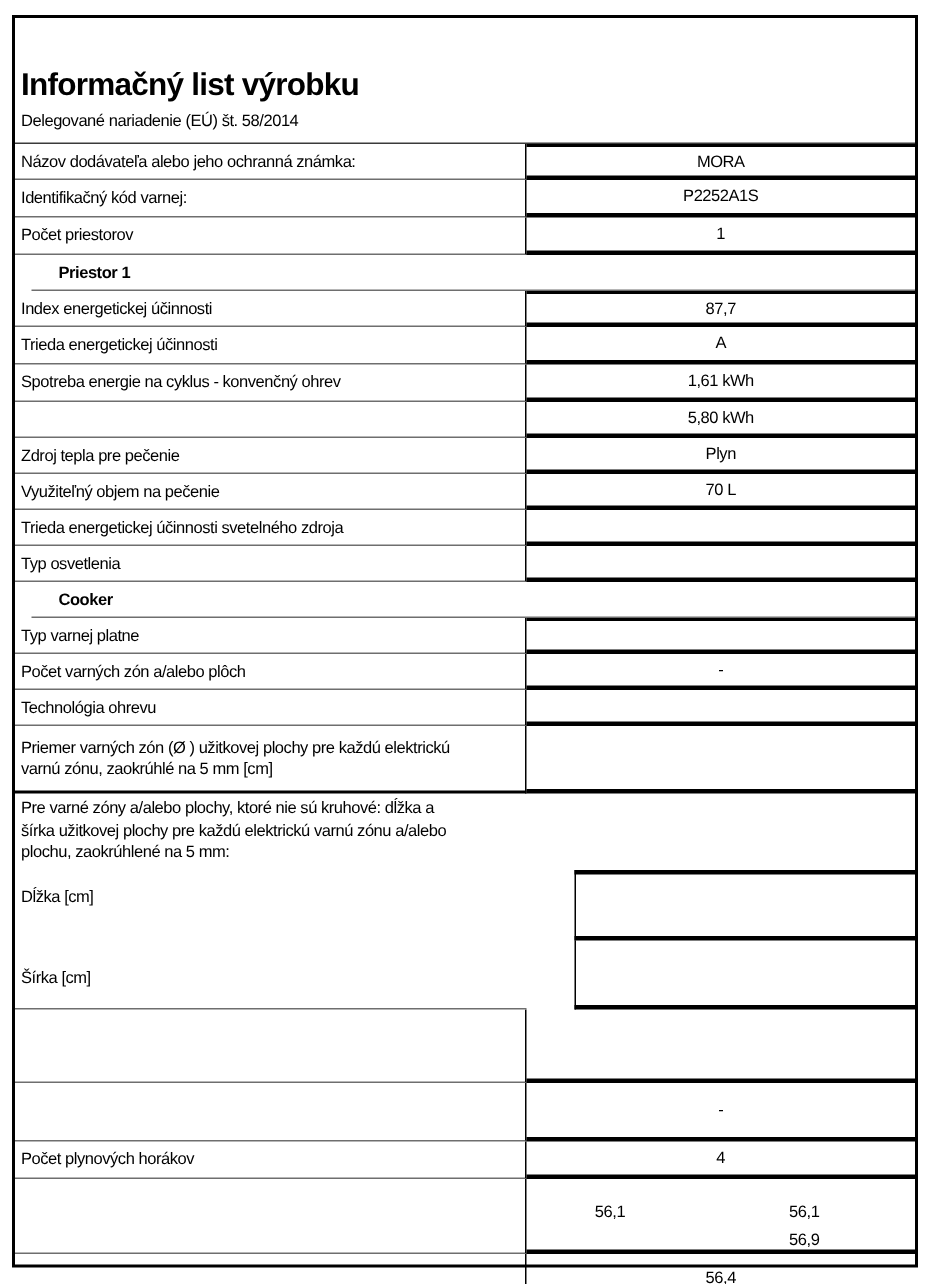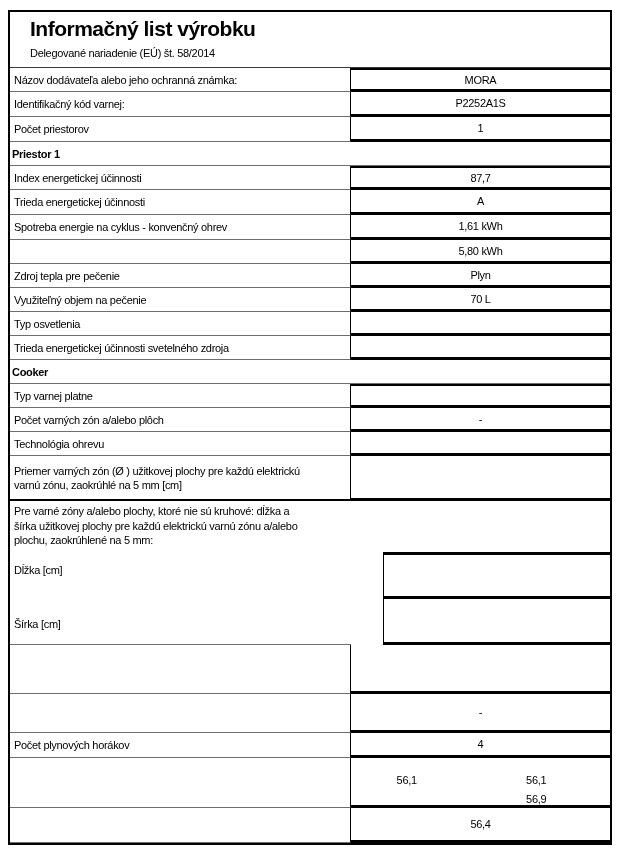--- a/index.html
+++ b/index.html
@@ -2,31 +2,31 @@
 <html><head>
 <meta charset="utf-8">
 <style>
   html,body{margin:0;padding:0;background:#ffffff;}
   body{width:620px;height:856px;font-family:"Liberation Sans",sans-serif;color:#000;letter-spacing:-0.3px;}
   .page{position:relative;width:620px;height:856px;background:#fff;}
   .doc{position:absolute;left:8px;top:10px;width:604px;height:835px;border:2px solid #000;box-sizing:border-box;background:#fff;}
   .row{display:flex;width:100%;box-sizing:border-box;}
   .h56{height:56px}.h24{height:24px}.h25{height:25px}.h45{height:45px}.h144{height:144px}
   .h49{height:49px}.h39{height:39px}.h50{height:50px}.h35{height:35px}
-  .title-block{display:block;box-sizing:border-box;border-bottom:1px solid #3a3a3a;padding:5px 4px 0 20px;}
+  .title-block{display:block;box-sizing:border-box;border-bottom:1px solid #3a3a3a;padding:5px 4px 0 4px;margin-top:28px;}
   .title{font-size:21px;font-weight:bold;letter-spacing:-0.5px;line-height:24px;}
   .subtitle{font-size:11px;margin-top:6px;}
   .cell-l{width:341px;box-sizing:border-box;border-right:1px solid #000;border-bottom:1px solid #6e6e6e;
           display:flex;align-items:center;padding:1px 6px 1px 4px;font-size:11px;line-height:14px;white-space:pre-line;}
   .cell-r{flex:1;box-sizing:border-box;border-bottom:3px solid #000;display:flex;align-items:center;justify-content:center;
           font-size:11px;text-align:center;}
   .bt2{border-top:2px solid #000;}
   .bb2{border-bottom:2px solid #000;}
   .section-row{box-sizing:border-box;border-bottom:1px solid #6e6e6e;display:flex;align-items:center;
-               padding-left:2px;font-size:11px;font-weight:bold;}
+               padding-left:18px;font-size:11px;font-weight:bold;margin-left:11px;}
   
   .complex{position:relative;gap:32px;}
   .cx-left{position:relative;width:341px;box-sizing:border-box;border-bottom:1px solid #6e6e6e;
            padding:3px 6px 0 4px;font-size:11px;line-height:14.5px;}
   .cx-para{white-space:pre-line;}
   .cx-label{position:absolute;left:4px;font-size:11px;}
   .cx-label.len{top:62px;}
   .cx-label.wid{top:116px;}
   .cx-right{flex:1;display:flex;flex-direction:column;box-sizing:border-box;}
   .cx-spacer{height:51px;}
@@ -92,26 +92,26 @@
       <div class="cell-l">Zdroj tepla pre pečenie</div>
       <div class="cell-r">Plyn</div>
     </div>
 
     <div class="row h24">
       <div class="cell-l">Využiteľný objem na pečenie</div>
       <div class="cell-r">70 L</div>
     </div>
 
     <div class="row h24">
-      <div class="cell-l">Typ osvetlenia</div>
+      <div class="cell-l">Trieda energetickej účinnosti svetelného zdroja</div>
       <div class="cell-r"></div>
     </div>
 
     <div class="row h24">
-      <div class="cell-l">Trieda energetickej účinnosti svetelného zdroja</div>
+      <div class="cell-l">Typ osvetlenia</div>
       <div class="cell-r"></div>
     </div>
 
     <div class="section-row h24">Cooker</div>
 
     <div class="row h24">
       <div class="cell-l">Typ varnej platne</div>
       <div class="cell-r bt2"></div>
     </div>
 

